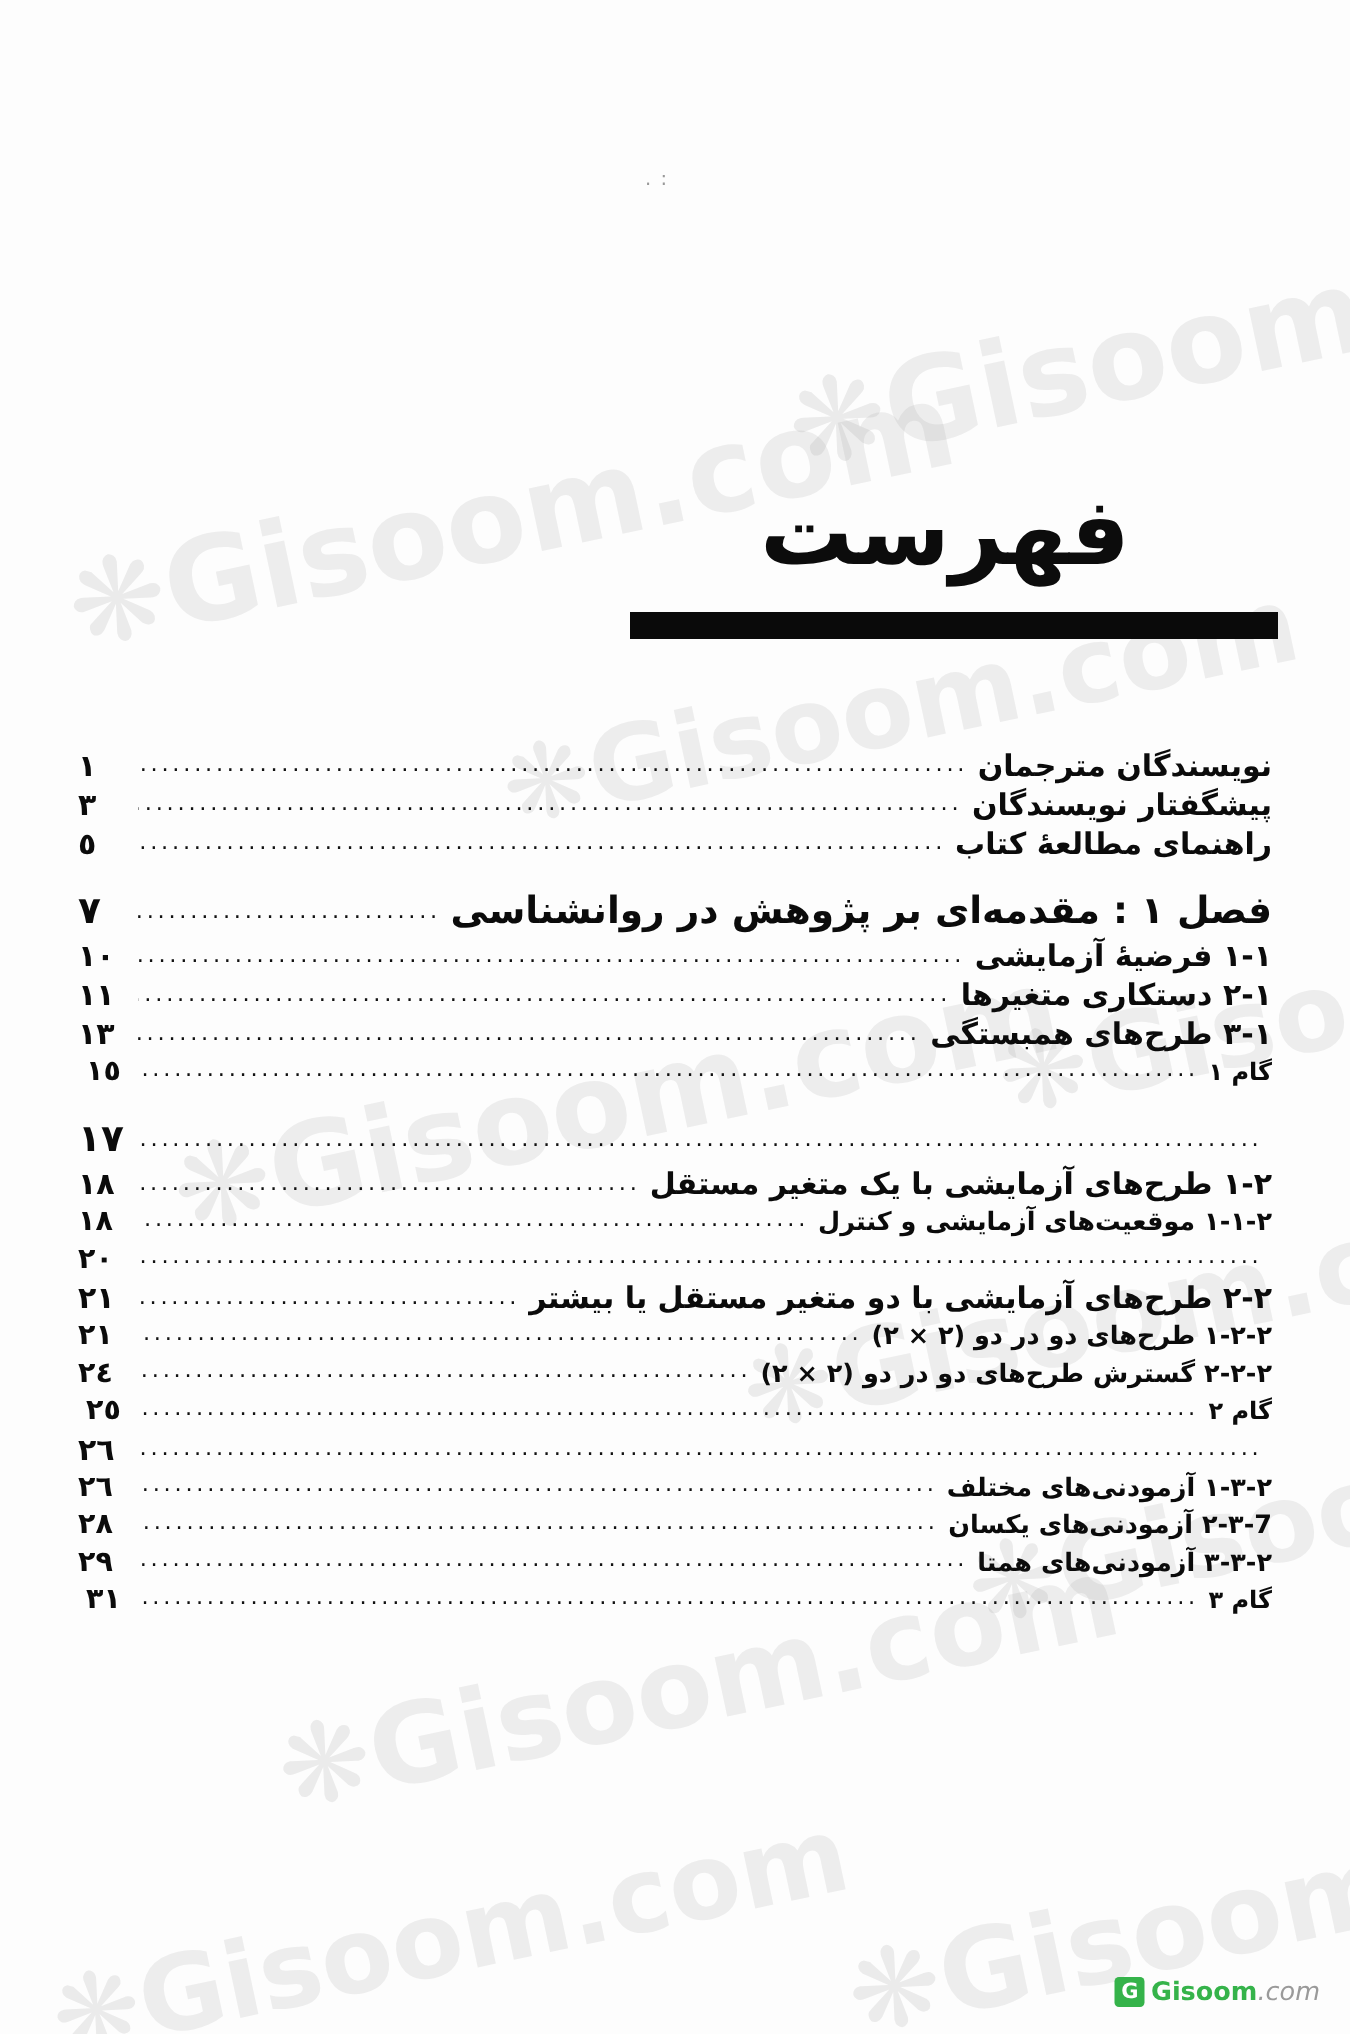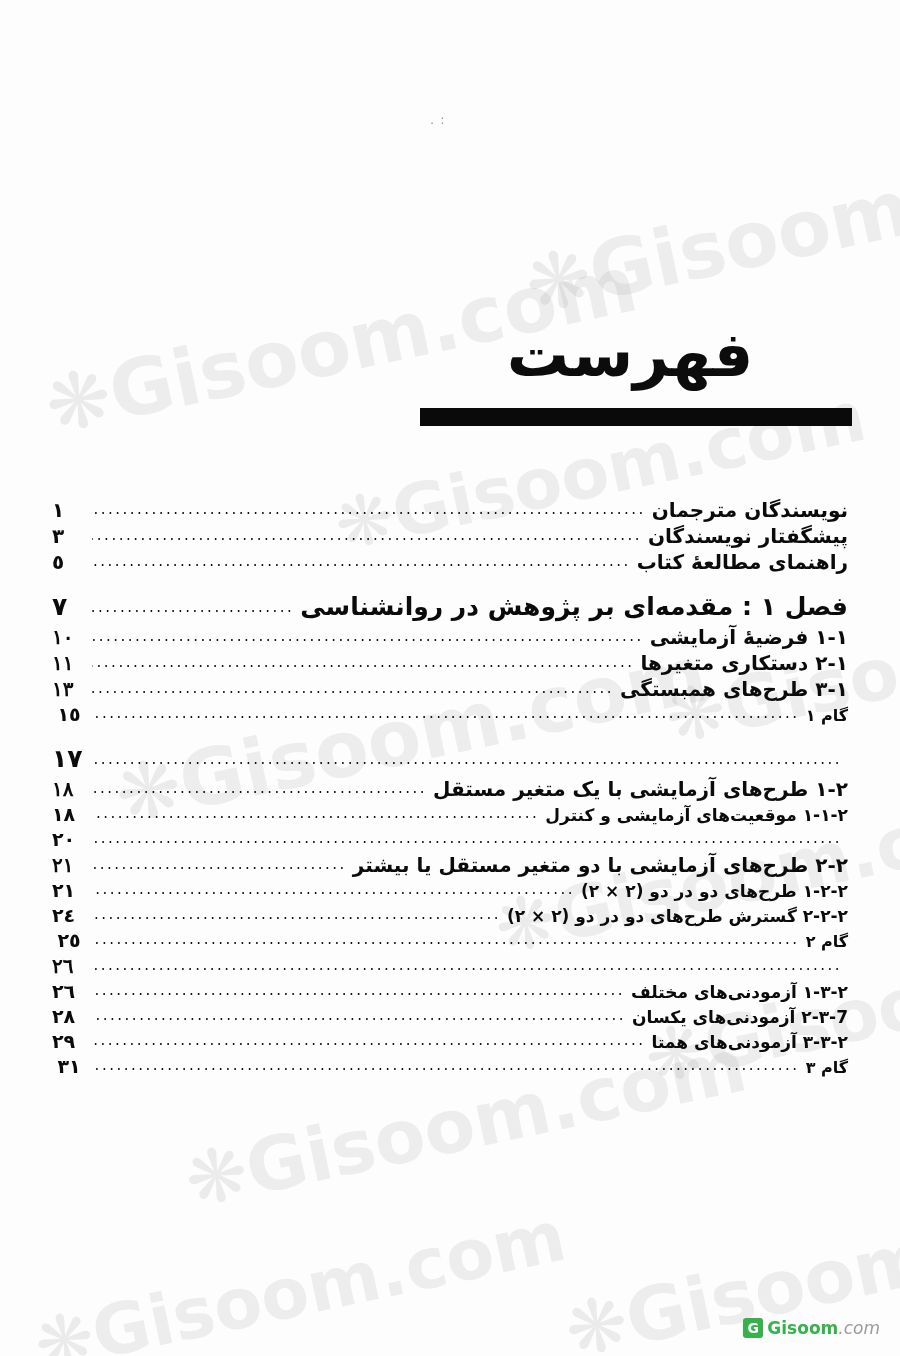--- a/index.html
+++ b/index.html
@@ -93,21 +93,21 @@
   
   .lvl-front .label { font-size: 20px; font-weight: bold; }
   .lvl-front .page-num { font-size: 20px; font-weight: bold; }
   .lvl-front { margin-bottom: 6px; }
 
   .lvl-chapter .label { font-size: 25px; font-weight: bold; }
   .lvl-chapter .page-num { font-size: 25px; font-weight: bold; }
   .lvl-chapter { margin-top: 22px; margin-bottom: 8px; }
 
   .lvl-sec .label { font-size: 20px; font-weight: bold; }
-  .lvl-sec .page-num { font-size: 20px; font-weight: bold; font-family: Liberation Serif, serif; }
+  .lvl-sec .page-num { font-size: 20px; font-weight: bold; }
   .lvl-sec { margin-bottom: 6px; }
 
   .lvl-sub .label { font-size: 17px; font-weight: bold; }
   .lvl-sub .page-num { font-size: 19px; font-weight: bold; }
   .lvl-sub { margin-bottom: 6px; }
 
   .lvl-step .label { font-size: 16px; font-weight: bold; }
   .lvl-step .page-num { font-size: 19px; font-weight: bold; text-align: center; }
   .lvl-step { margin-bottom: 6px; }
 

